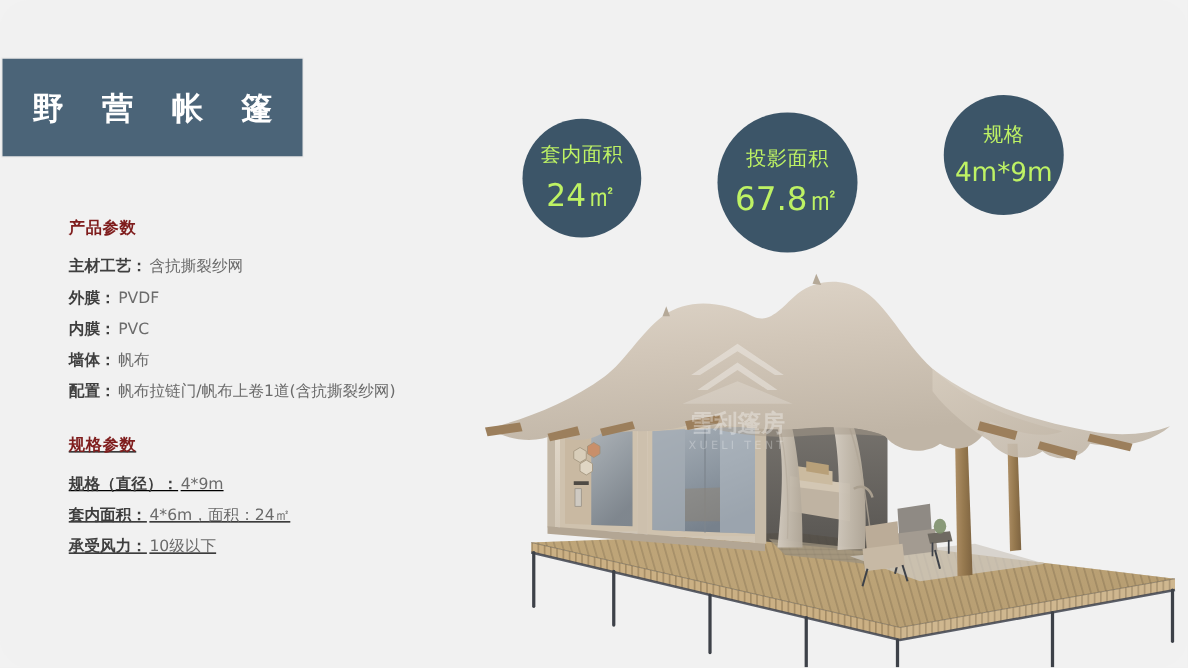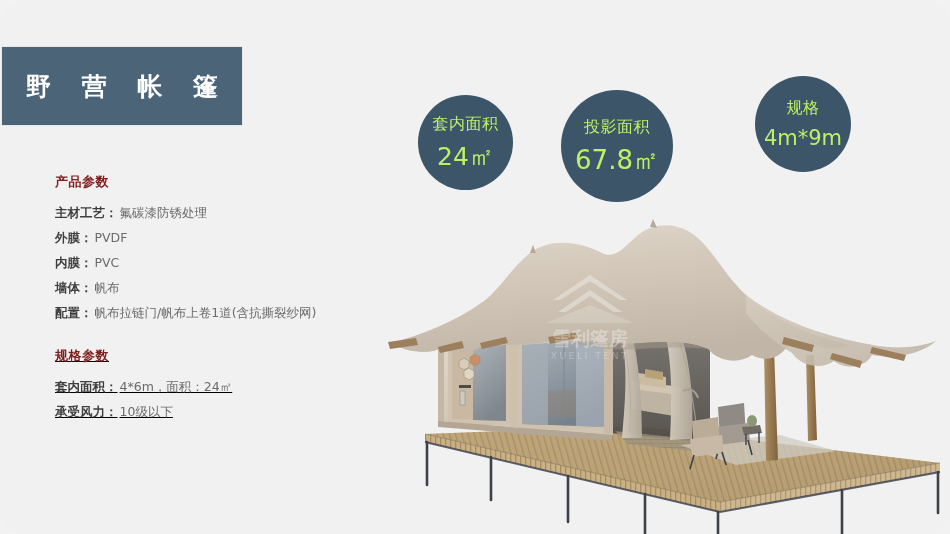--- a/index.html
+++ b/index.html
@@ -99,21 +99,21 @@
     margin-bottom: 12px;
     letter-spacing: 0.5px;
   }
   .stat-circle .stat-value {
     font-size: 25px;
     line-height: 1;
     color: #bef264;
     letter-spacing: 0px;
   }
   #stat-circle-1 { left: 418px; top: 95px; width: 95px; height: 95px; }
-  #stat-circle-2 { left: 561px; top: 90px; width: 112px; height: 112px; align-items: center; }
+  #stat-circle-2 { left: 574px; top: 90px; width: 112px; height: 112px; align-items: center; }
   #stat-circle-2 .stat-value { font-size: 26px; }
   #stat-circle-3 { left: 755px; top: 76px; width: 96px; height: 96px; }
   #stat-circle-3 .stat-value { font-size: 21px; }
 
   
   #tent-illustration {
     position: absolute;
     left: 380px;
     top: 195px;
     width: 570px;
@@ -145,39 +145,42 @@
     <span class="stat-label">规格</span>
     <span class="stat-value">4m*9m</span>
   </div>
 
   <div id="spec-panel">
 
     <div class="spec-section" id="spec-section-1">
       <div class="section-heading">产品参数</div>
 
       <div class="spec-row">
-        <span class="spec-label">主材工艺：</span><span class="spec-value">氟碳漆防锈处理</span>
+        <span class="spec-label">主材工艺：</span><span class="spec-value">含抗撕裂纱网</span>
       </div>
       <div class="spec-row">
         <span class="spec-label">外膜：</span><span class="spec-value">PVDF</span>
       </div>
       <div class="spec-row">
         <span class="spec-label">内膜：</span><span class="spec-value">PVC</span>
       </div>
       <div class="spec-row">
         <span class="spec-label">墙体：</span><span class="spec-value">帆布</span>
       </div>
       <div class="spec-row">
         <span class="spec-label">配置：</span><span class="spec-value">帆布拉链门/帆布上卷1道(含抗撕裂纱网)</span>
       </div>
     </div>
 
     <div class="spec-section" id="spec-section-2">
       <div class="section-heading">规格参数</div>
 
+      <div class="spec-row">
+        <span class="spec-label">规格（直径）：</span><span class="spec-value">4*9m</span>
+      </div>
       <div class="spec-row">
         <span class="spec-label">套内面积：</span><span class="spec-value">4*6m，面积：24㎡</span>
       </div>
       <div class="spec-row">
         <span class="spec-label">承受风力：</span><span class="spec-value">10级以下</span>
       </div>
     </div>
 
   </div>
 

